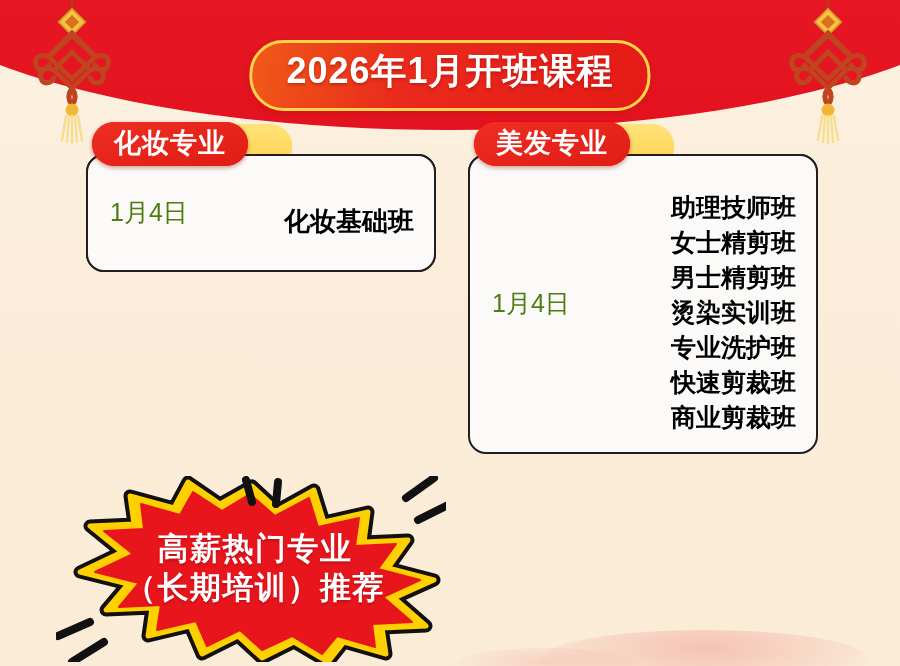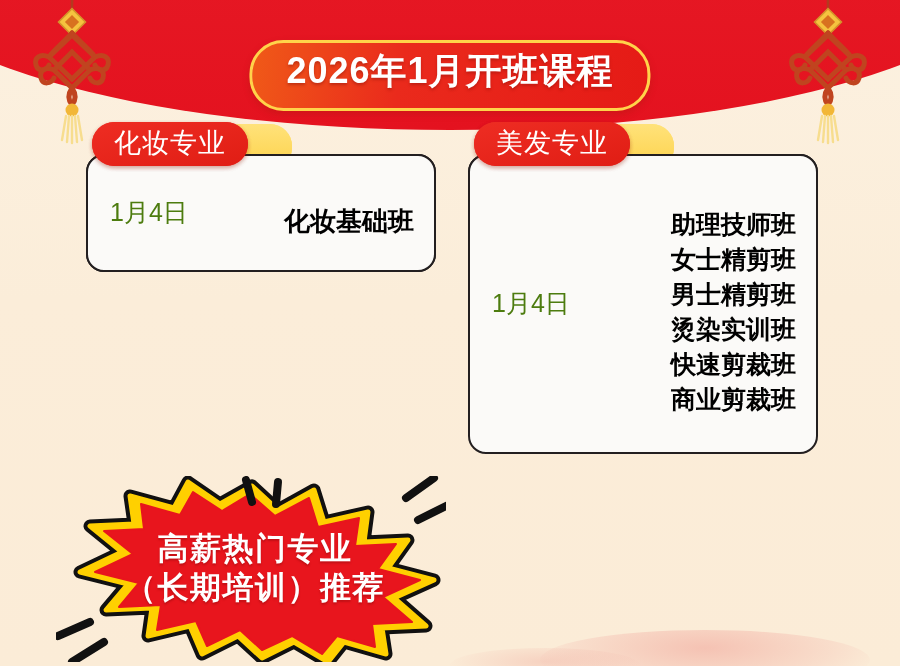--- a/index.html
+++ b/index.html
@@ -120,21 +120,21 @@
     left: 6px;
     top: 0;
     z-index: 3;
     padding: 6px 22px 8px;
     background: linear-gradient(165deg, #ee2d23 0%, #e01d14 100%);
     border-radius: 22px 22px 22px 22px;
     box-shadow: 0 2px 4px rgba(150,30,10,.22);
   }
   .tab-red .lbl {
     font-size: 27px;
-    font-weight: normal;
+    font-weight: bold;
     color: #ffffff;
     line-height: 1.12;
     white-space: nowrap;
     letter-spacing: 1px;
   }
 
   .card {
     position: absolute;
     left: 0;
     top: 32px;
@@ -351,20 +351,21 @@
       <div class="card h-big">
         <div class="card-body">
           <div class="date-col">
             <div class="d">1月4日</div>
           </div>
           <div class="course-col">
             <div class="cr">助理技师班</div>
             <div class="cr">女士精剪班</div>
             <div class="cr">男士精剪班</div>
             <div class="cr">烫染实训班</div>
+            <div class="cr">专业洗护班</div>
             <div class="cr">快速剪裁班</div>
             <div class="cr">商业剪裁班</div>
           </div>
         </div>
       </div>
     </div>
 
   </div>
 
   <div class="burst">

